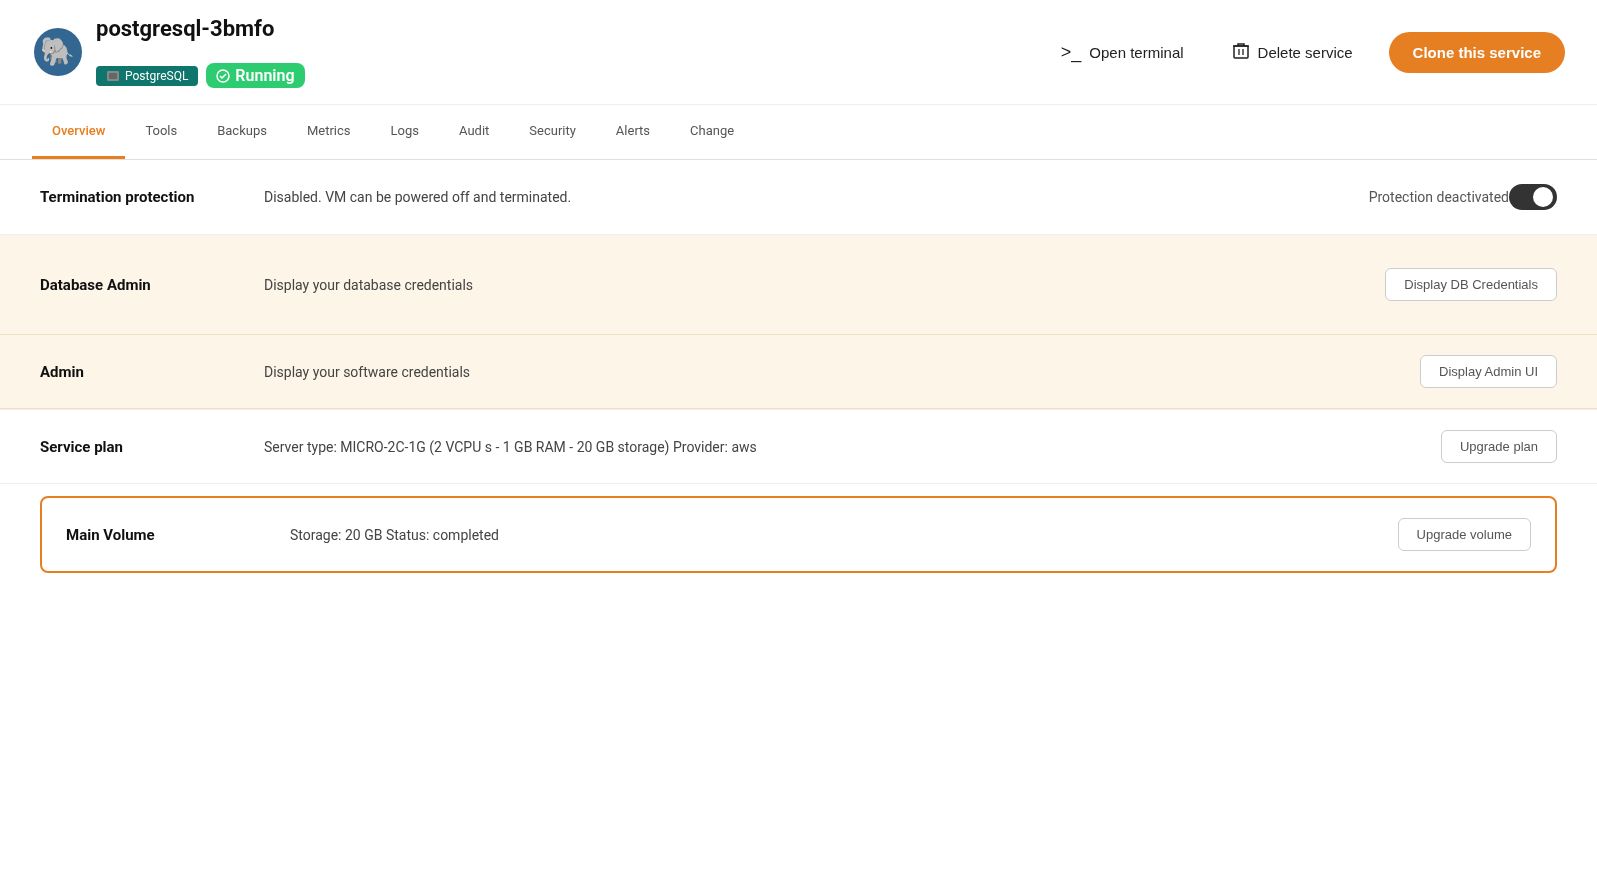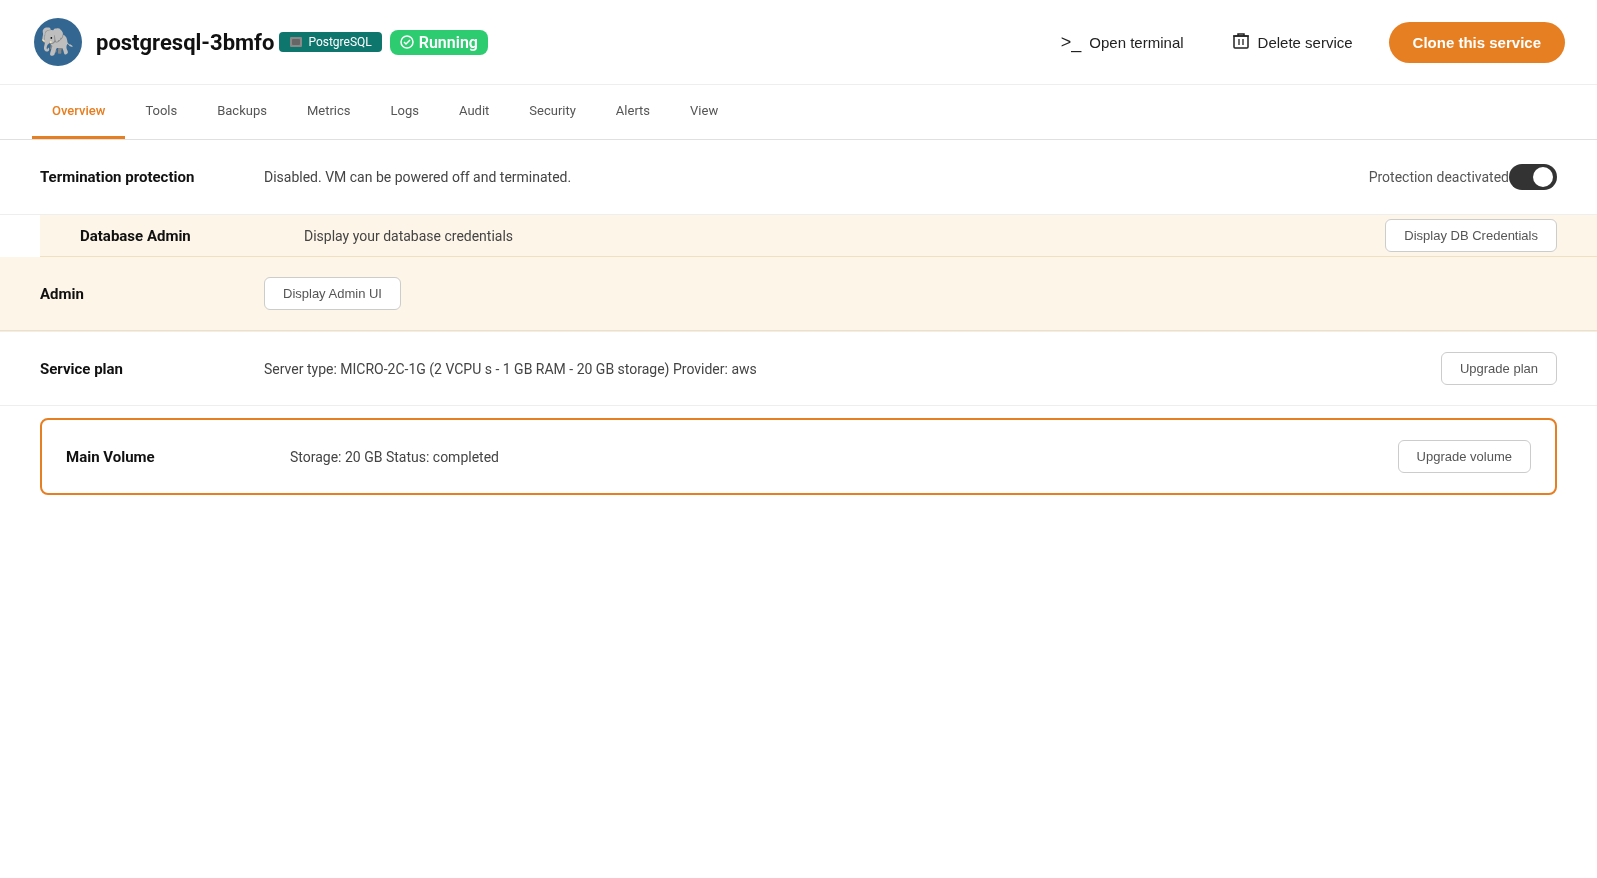--- a/index.html
+++ b/index.html
@@ -30,22 +30,22 @@
       align-items: center;
       gap: 12px;
       flex: 1;
     }
     .logo-icon {
       width: 52px;
       height: 52px;
     }
     .service-info {
       display: flex;
-      flex-direction: row;
-      gap: 5px;
+      flex-direction: column;
+      gap: 22px;
     }
     .service-name {
       font-size: 22px;
       font-weight: 700;
       color: #111;
     }
     .badges {
       display: flex;
       gap: 8px;
       align-items: center;
@@ -209,23 +209,22 @@
       gap: 24px;
       background: #fff;
     }
 
     .full-width {
       background: #fff;
     }
 
     .db-admin-bg {
       background: #fdf5e8;
-      padding: 4px 40px;
+      padding: 33px 40px;
       border-bottom: 1px solid #f0e0c0;
-      margin-left: 40px;
     }
     .admin-bg {
       background: #fdf5e8;
       padding: 20px 40px;
       border-bottom: 1px solid #f0e0c0;
     }
 
     .icon-terminal {
       font-size: 18px;
     }
@@ -284,21 +283,21 @@
 
   <div class="nav-tabs">
     <a class="nav-tab active">Overview</a>
     <a class="nav-tab">Tools</a>
     <a class="nav-tab">Backups</a>
     <a class="nav-tab">Metrics</a>
     <a class="nav-tab">Logs</a>
     <a class="nav-tab">Audit</a>
     <a class="nav-tab">Security</a>
     <a class="nav-tab">Alerts</a>
-    <a class="nav-tab">View</a>
+    <a class="nav-tab">Change</a>
   </div>
 
   <div class="full-width">
 
     <div class="termination-section">
       <span class="section-label">Termination protection</span>
       <span class="section-value">Disabled. VM can be powered off and terminated.</span>
       <div class="toggle-area">
         <span class="toggle-label">Protection deactivated</span>
         <div class="toggle"></div>
@@ -309,20 +308,21 @@
       <div style="display:flex; align-items:center; gap:24px;">
         <span class="section-label">Database Admin</span>
         <span class="section-value">Display your database credentials</span>
         <button class="btn-action">Display DB Credentials</button>
       </div>
     </div>
 
     <div class="admin-bg">
       <div style="display:flex; align-items:center; gap:24px;">
         <span class="section-label">Admin</span>
+        <span class="section-value">Display your software credentials</span>
         <button class="btn-action">Display Admin UI</button>
       </div>
     </div>
 
 
     <div class="service-plan-section">
       <span class="section-label">Service plan</span>
       <span class="section-value">Server type: MICRO-2C-1G (2 VCPU s - 1 GB RAM - 20 GB storage) Provider: aws</span>
       <button class="btn-action">Upgrade plan</button>
     </div>

